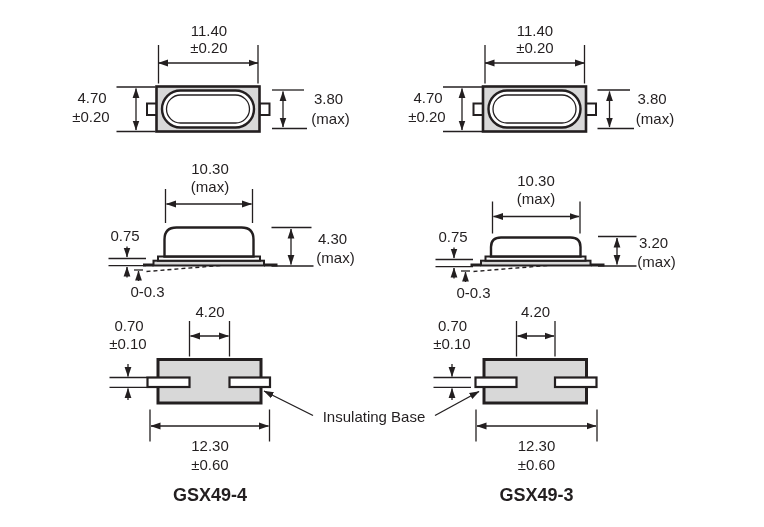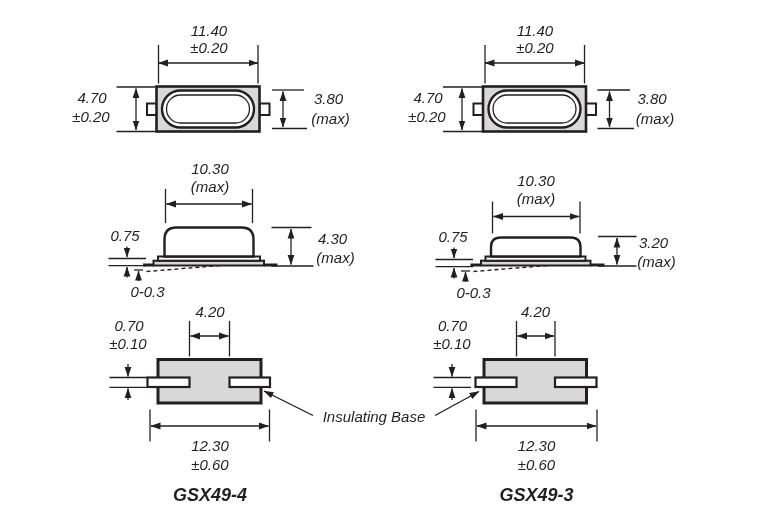--- a/index.html
+++ b/index.html
@@ -1,16 +1,16 @@
 <!DOCTYPE html>
 <html><head>
 <meta charset="utf-8">
 <style>
   html,body{margin:0;padding:0;background:#ffffff;}
-  #stage{position:relative;width:764px;height:527px;background:#ffffff;overflow:hidden;font-style:italic;}
+  #stage{position:relative;width:764px;height:527px;background:#ffffff;overflow:hidden;}
   svg{display:block;}
   text{font-family:"Liberation Sans",sans-serif;font-size:15px;fill:#231f20;}
   .t-mid{text-anchor:middle;}
   .part-label{font-size:18px;font-weight:bold;text-anchor:middle;}
   .anno{font-size:15px;}
   .dim{stroke:#231f20;stroke-width:1.3;fill:none;}
   .outline{stroke:#231f20;fill:none;}
   .body-stroke{stroke:#231f20;}
   .dashed{stroke:#231f20;stroke-width:1.4;fill:none;stroke-dasharray:4 3;}
   .lead-line{stroke:#231f20;stroke-width:3;fill:none;}

